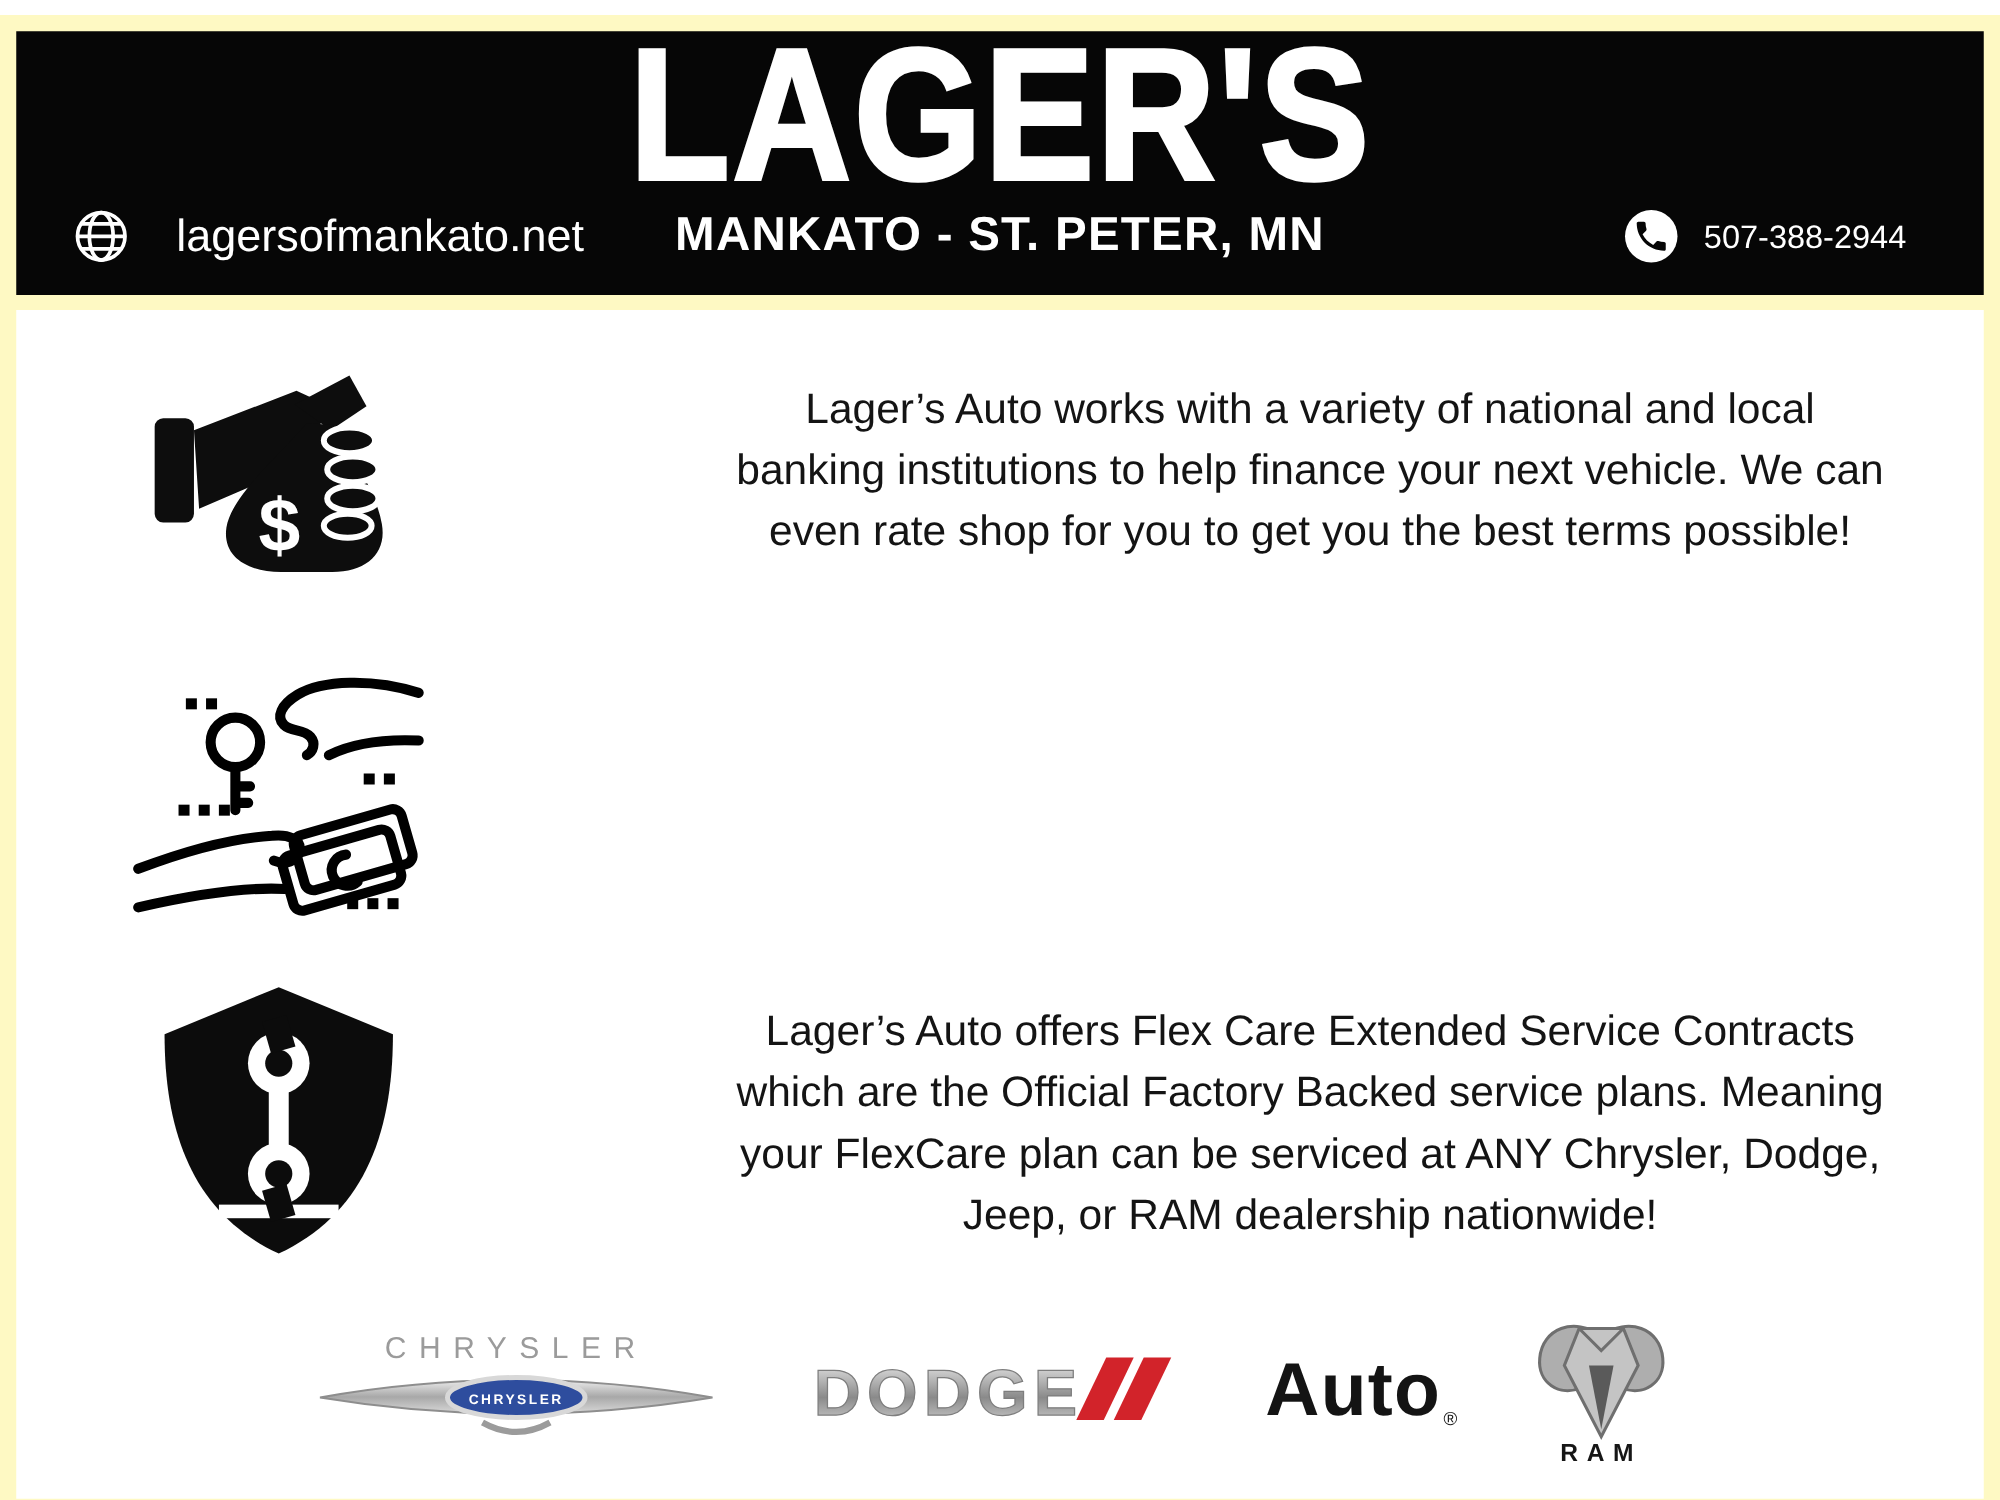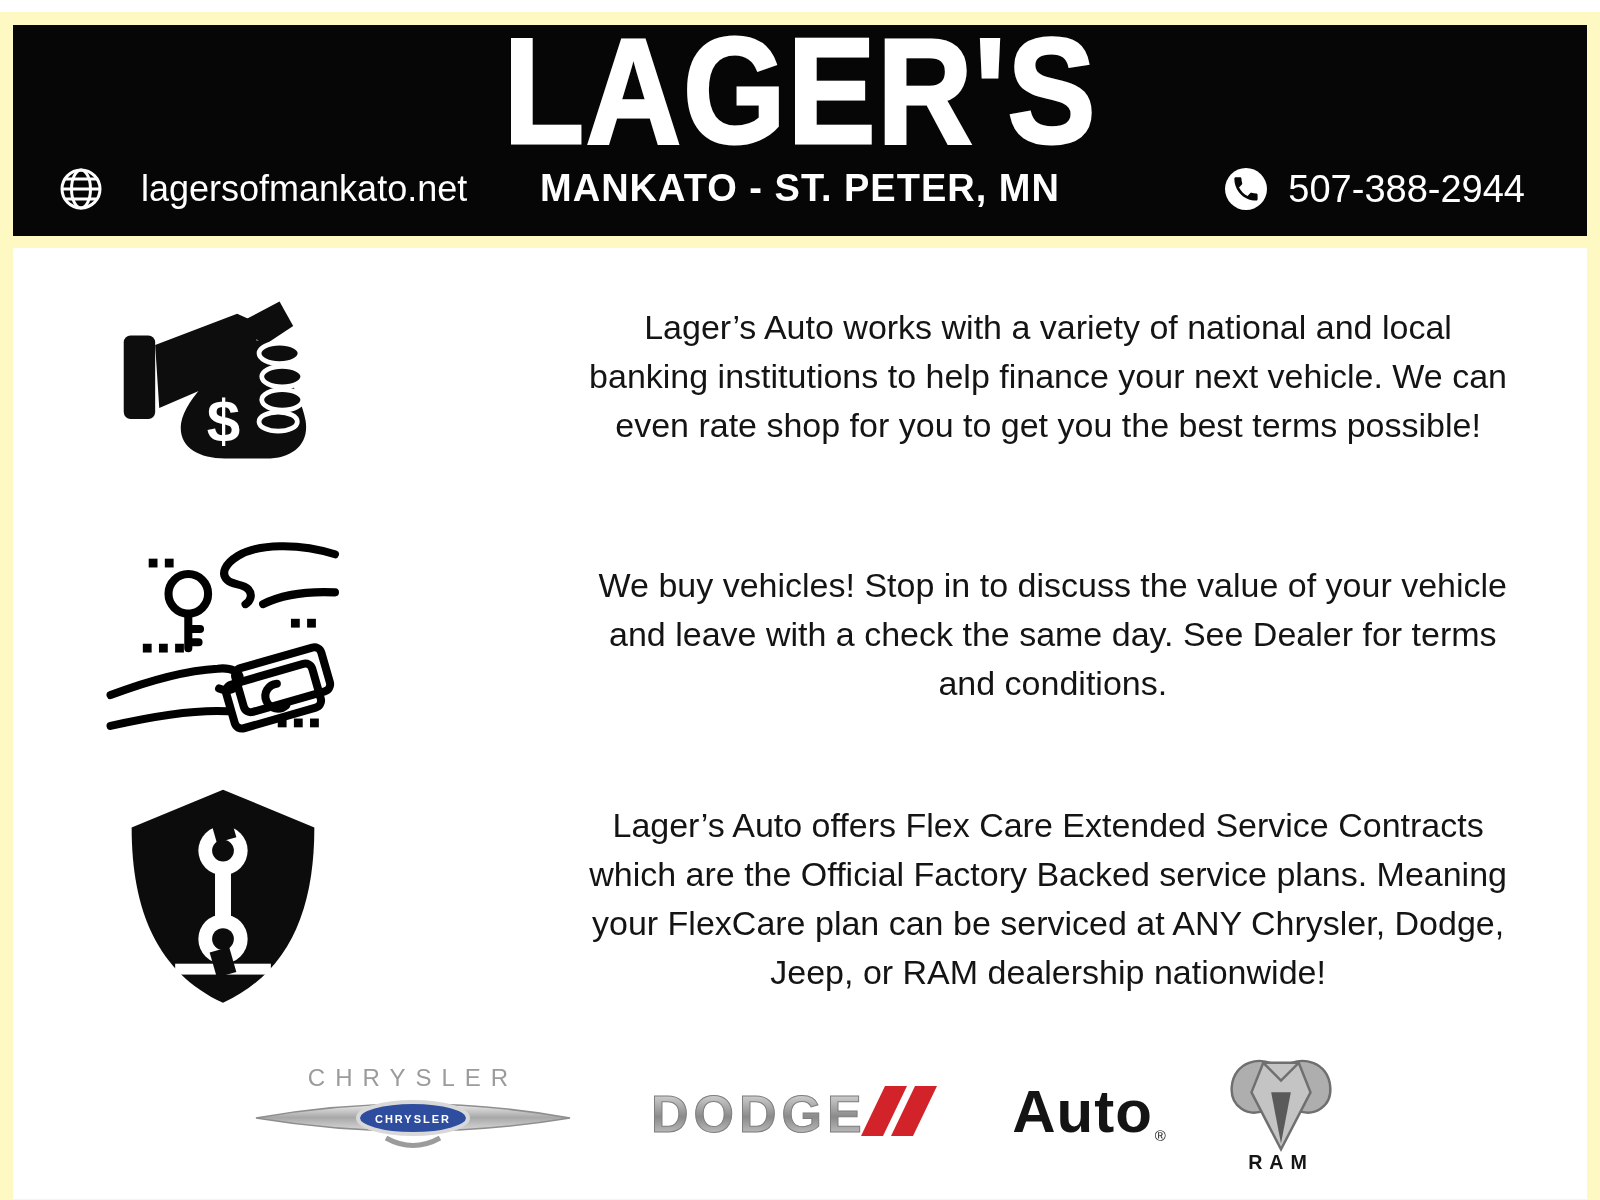--- a/index.html
+++ b/index.html
@@ -19,21 +19,21 @@
     color:#fff; font-weight:bold; font-size:150px; line-height:160px;
     white-space:nowrap;
   }
   .title-inner { display:inline-block; transform:scaleX(0.88); transform-origin:center; -webkit-text-stroke:3px #fff; letter-spacing:2px; }
   .subtitle {
     position:absolute; left:0; right:0; top:142px; text-align:center;
     color:#fff; font-weight:bold; font-size:38px; letter-spacing:1px;
   }
   .contact { position:absolute; top:140px; display:flex; align-items:center; gap:18px; color:#fff; }
   .contact.website { left:44px; font-size:36px;gap:36px; }
-  .contact.phone   { right:62px; font-size:38px; }
+  .contact.phone   { right:62px; font-size:26px; }
   .contact svg { display:block; }
   
   .content {
     position:absolute; left:13px; top:236px; width:1574px; height:951px;
     background:#ffffff; display:flex; flex-direction:column;
   }
   .row { display:flex; align-items:center; }
   .row-1 { height:256px; } .row-2 { height:260px; } .row-3 { height:270px; }
   .icon-col { flex:none; width:420px; display:flex; justify-content:center; align-items:center; }
   .text-col { flex:1; display:flex; justify-content:flex-end; padding-right:80px; }
@@ -140,25 +140,20 @@
                 <rect x="94" y="166" width="12" height="12"></rect>
               <rect x="252" y="132" width="12" height="12"></rect>
                 <rect x="274" y="132" width="12" height="12"></rect>
               <rect x="234" y="268" width="12" height="12"></rect>
                 <rect x="256" y="268" width="12" height="12"></rect>
                 <rect x="278" y="268" width="12" height="12"></rect>
             </g>
           </svg>
         </span>
       </div>
-      <div class="text-col">
-        <p>We buy vehicles! Stop in to discuss the value of your vehicle
-and leave with a check the same day. See Dealer for terms
-and conditions.</p>
-      </div>
     </div>
 
     <div class="row row-3">
       <div class="icon-col">
         <span>
           <svg width="218" height="232" viewBox="0 0 300 320">
             <path d="M150 12 L276 64 C276 180 240 264 150 306 C60 264 24 180 24 64 Z" fill="#0c0c0c"></path>
             <g fill="#ffffff">
               <circle cx="150" cy="96" r="34"></circle>
               <rect x="139" y="96" width="22" height="122"></rect>

